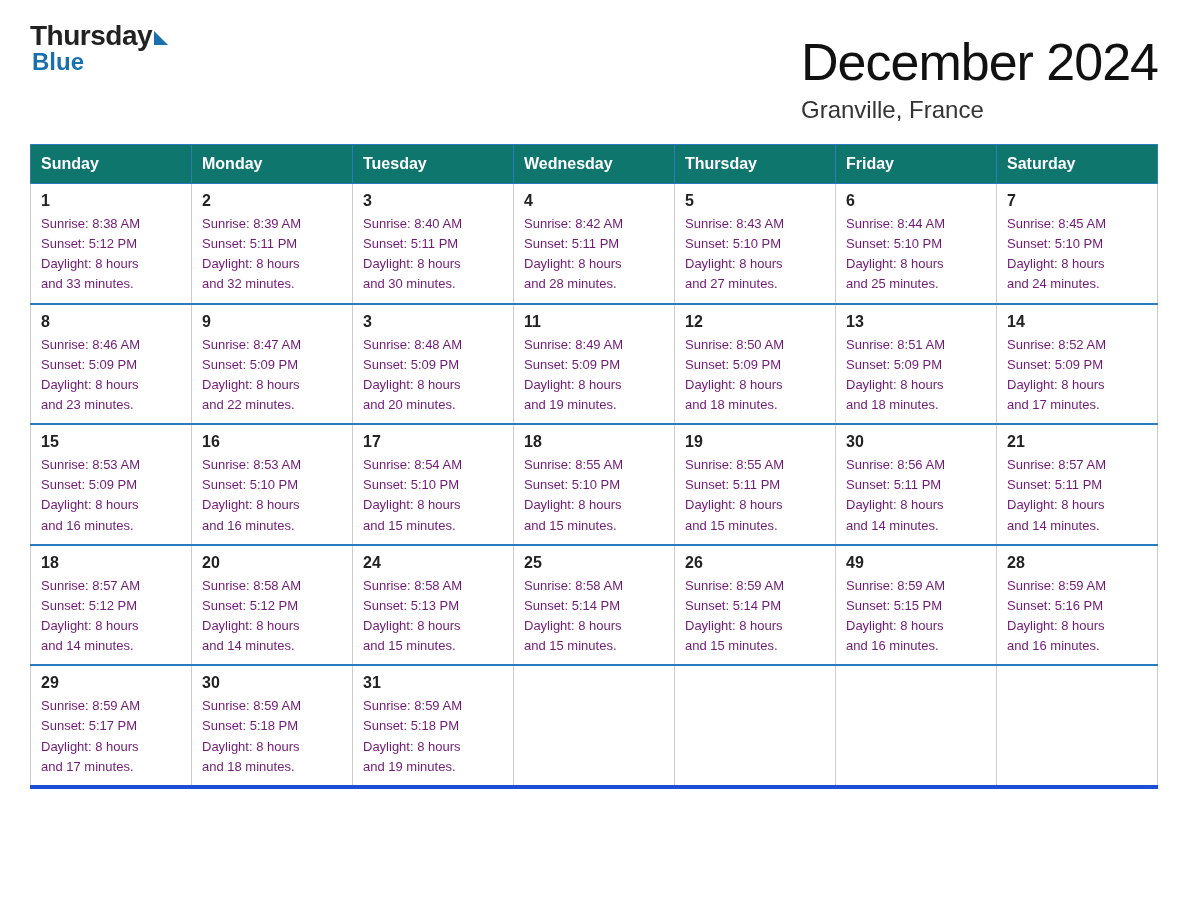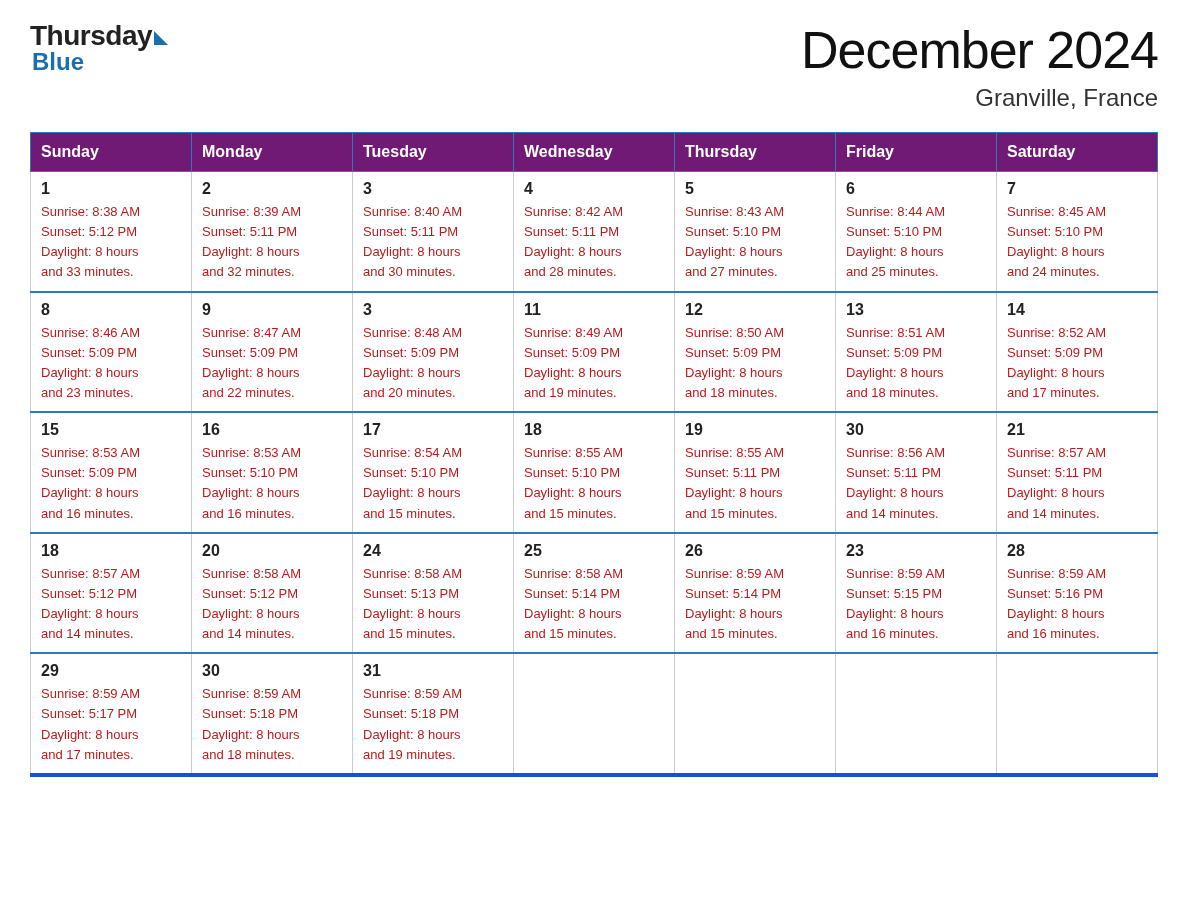--- a/index.html
+++ b/index.html
@@ -41,39 +41,39 @@
       margin-top: 4px;
     }
     .logo-blue {
       font-size: 24px;
       font-weight: bold;
       color: #1a6fad;
       margin-top: -4px;
       margin-left: 2px;
     }
     .title-area {
-      text-align: right;
+      margin-top: 12px;
     }
     .month-title {
       font-size: 52px;
       font-weight: normal;
       color: #111;
       letter-spacing: -1px;
     }
     .location {
       font-size: 24px;
       color: #333;
       margin-top: 4px;
     }
     table {
       width: 100%;
       border-collapse: collapse;
     }
     thead th {
-      background-color: #701a75;
+      background-color: #0f766e;
       color: white;
       font-size: 16px;
       font-weight: 600;
       padding: 10px 10px;
       text-align: left;
       border: 1px solid #2a7abf;
     }
     tbody tr {
       border-bottom: 2px solid #2a7abf;
     }
@@ -89,21 +89,21 @@
     }
     .day-number {
       font-size: 16px;
       font-weight: bold;
       margin-bottom: 4px;
       display: block;
     }
     .day-info {
       font-size: 13px;
       line-height: 1.55;
-      color: #b91c1c;
+      color: #701a75;
     }
     tbody tr:last-child {
       border-bottom: 4px solid #1d4ed8;
     }
     .empty-cell {
       background: #ffffff;
     }
   </style>
 </head>
 <body>
@@ -240,21 +240,21 @@
         </td>
         <td>
           <span class="day-number">25</span>
           <div class="day-info">Sunrise: 8:58 AM<br>Sunset: 5:14 PM<br>Daylight: 8 hours<br>and 15 minutes.</div>
         </td>
         <td>
           <span class="day-number">26</span>
           <div class="day-info">Sunrise: 8:59 AM<br>Sunset: 5:14 PM<br>Daylight: 8 hours<br>and 15 minutes.</div>
         </td>
         <td>
-          <span class="day-number">23</span>
+          <span class="day-number">49</span>
           <div class="day-info">Sunrise: 8:59 AM<br>Sunset: 5:15 PM<br>Daylight: 8 hours<br>and 16 minutes.</div>
         </td>
         <td>
           <span class="day-number">28</span>
           <div class="day-info">Sunrise: 8:59 AM<br>Sunset: 5:16 PM<br>Daylight: 8 hours<br>and 16 minutes.</div>
         </td>
       </tr>
       <tr>
         <td>
           <span class="day-number">29</span>

